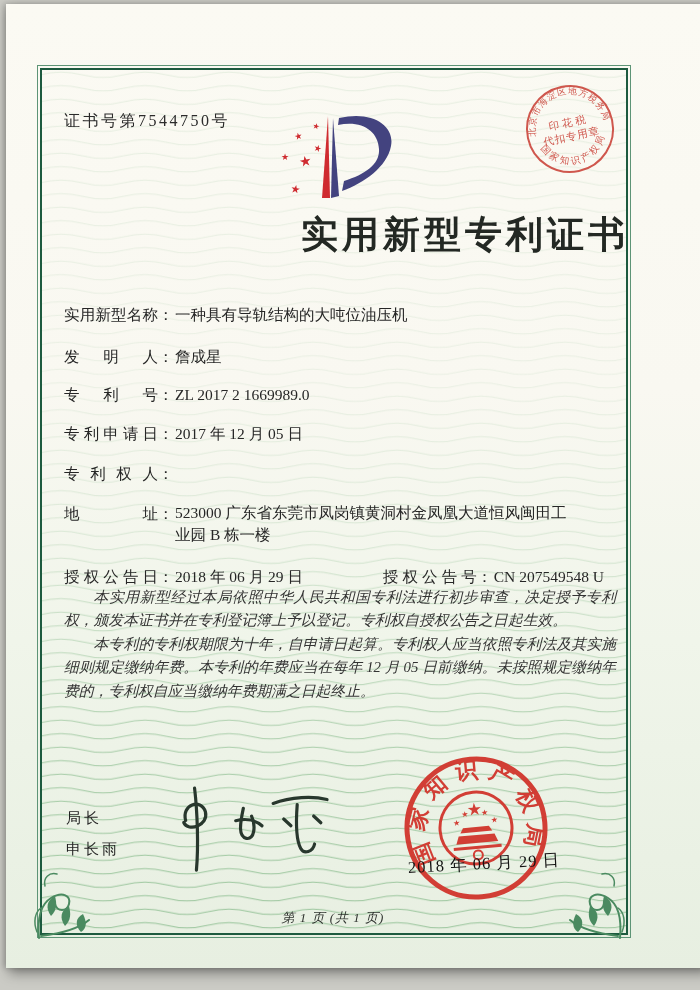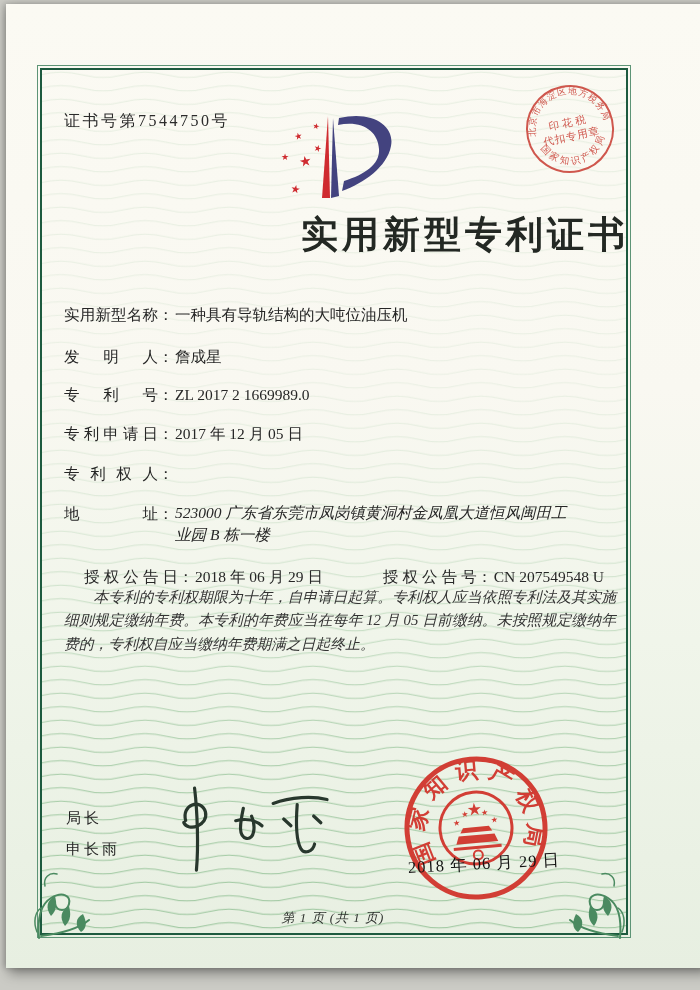--- a/index.html
+++ b/index.html
@@ -35,23 +35,23 @@
   .title{
     position:absolute;left:31px;top:206px;width:592px;text-align:right;
     font-size:37px;font-weight:bold;letter-spacing:4px;color:#232823;
   }
   .fields{position:absolute;left:58px;top:299px;width:540px;color:#262626;}
   .frow{display:flex;align-items:flex-start;font-size:15.5px;line-height:24px;}
   .flabel{display:inline-block;width:94px;text-align:justify;text-align-last:justify;flex:none;}
   .fcolon{display:inline-block;width:17px;flex:none;}
   .fvalue{flex:1;max-width:408px;}
   .m31{margin-bottom:18px}.m14{margin-bottom:14px}.m15{margin-bottom:15px}.m16{margin-bottom:16px}.m0{margin-bottom:0}
-  .frow.addr .fvalue{line-height:22px;max-width:402px;font-style:italic;}
+  .frow.addr .fvalue{line-height:22px;max-width:402px;}
   .frow.last{margin-top:19px;justify-content:space-between;}
-  .pair{display:flex;align-items:flex-start;margin-left:20px;}
+  .pair{display:flex;align-items:flex-start;}
   .paras{position:absolute;left:58px;top:582px;width:552px;}
   .paras p{
     margin:0;font-size:14.8px;line-height:23.4px;color:#333;
     text-align:justify;text-indent:2em;font-style:italic;
   }
   .signer{
     position:absolute;left:60px;top:798px;
     font-family:"Liberation Sans","DejaVu Sans",sans-serif;
     font-size:15px;letter-spacing:3px;color:#1f1f1f;font-weight:400;line-height:31px;
   }
@@ -161,20 +161,21 @@
       </span>
       <span class="pair">
         <span class="flabel">授权公告号</span>
           <span class="fcolon">：</span>
           <span>CN 207549548 U</span>
       </span>
     </div>
   </div>
 
   <div class="paras">
+    <p>本实用新型经过本局依照中华人民共和国专利法进行初步审查，决定授予专利权，颁发本证书并在专利登记簿上予以登记。专利权自授权公告之日起生效。</p>
     <p>本专利的专利权期限为十年，自申请日起算。专利权人应当依照专利法及其实施细则规定缴纳年费。本专利的年费应当在每年 12 月 05 日前缴纳。未按照规定缴纳年费的，专利权自应当缴纳年费期满之日起终止。</p>
   </div>
 
   <div class="signer">
     <div>局长</div>
     <div>申长雨</div>
   </div>
 
   <svg class="sig" viewBox="0 0 200 100" xmlns="http://www.w3.org/2000/svg">
     <g fill="none" stroke="#28372d" stroke-width="3.2" stroke-linecap="round" stroke-linejoin="round">

